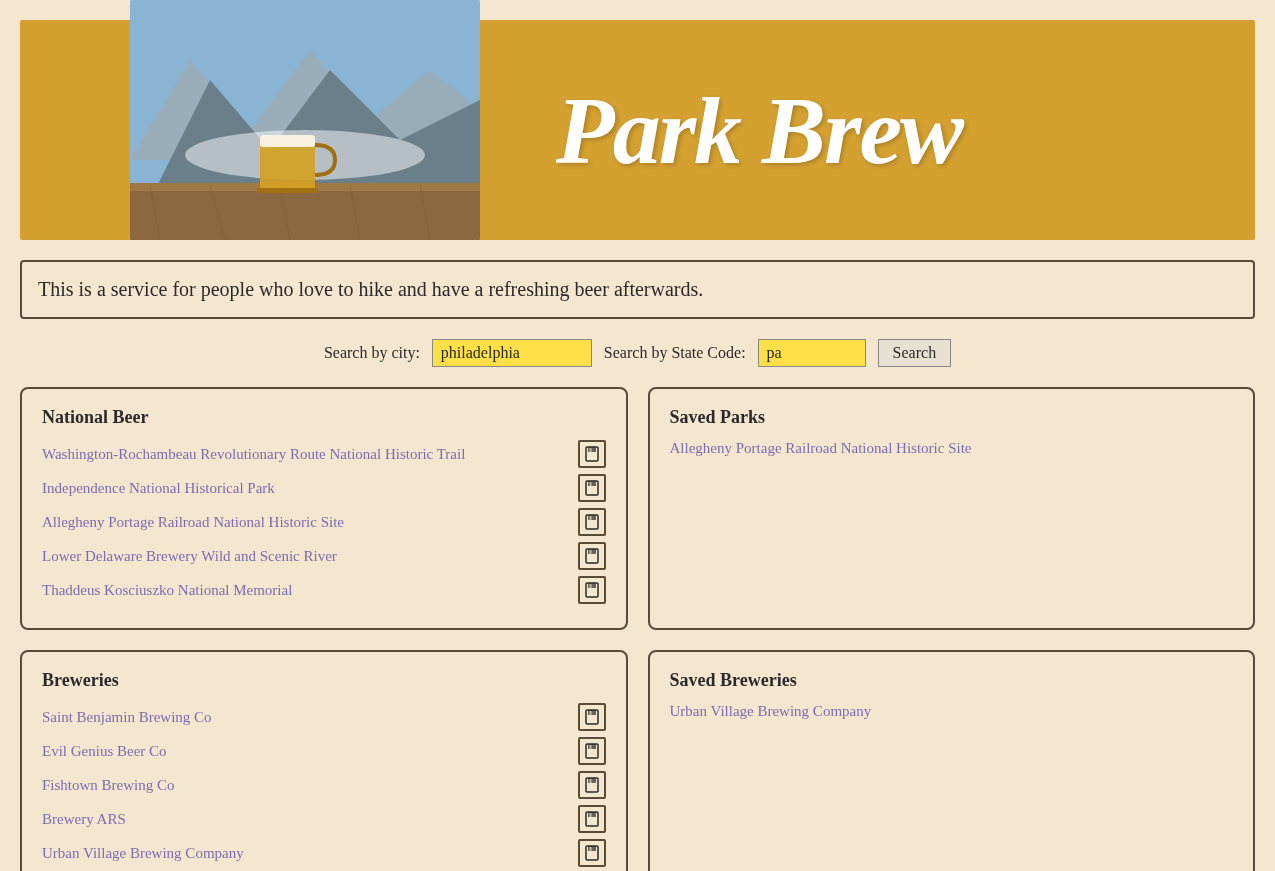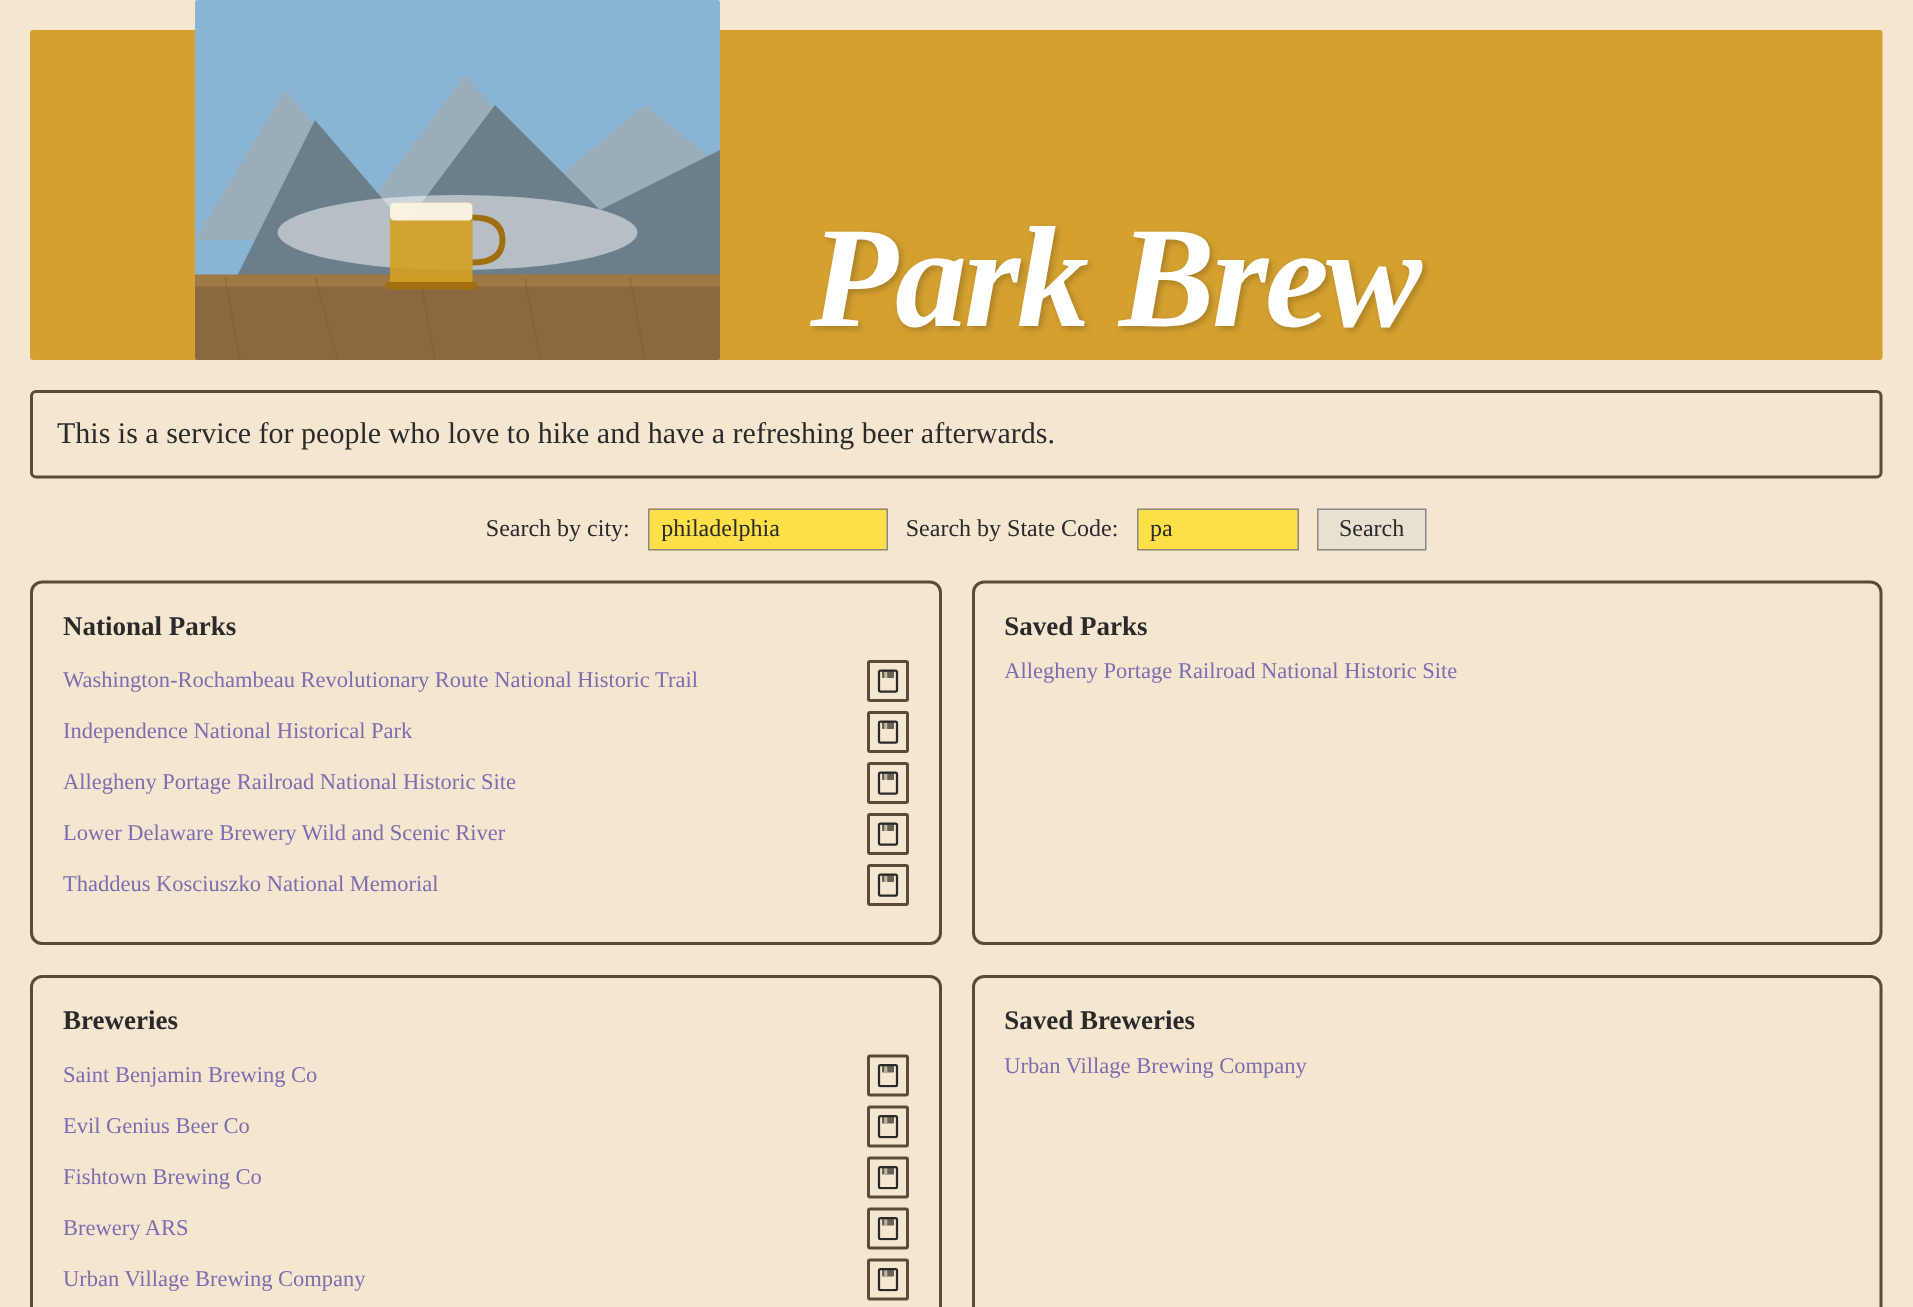--- a/index.html
+++ b/index.html
@@ -9,23 +9,24 @@
       min-height: 871px;
       width: 1275px;
     }
 
     
     .header-banner {
       background-color: #d4a030;
       margin: 20px 20px 0 20px;
       height: 220px;
       display: flex;
-      align-items: flex-end;
+      align-items: center;
       position: relative;
       border-radius: 2px;
+      padding-left: 16px;
     }
     .header-image-placeholder {
       width: 350px;
       height: 240px;
       position: absolute;
       left: 110px;
       top: -20px;
       background: linear-gradient(180deg, #87ceeb 0%, #87ceeb 40%, #8b9bb4 40%, #6b7a8d 55%, #5a6a7a 60%, #c8a87a 75%, #a0845a 85%, #8b7355 100%);
       border-radius: 2px;
       overflow: hidden;
@@ -208,21 +209,21 @@
   <label>Search by city:</label>
   <input type="text" id="city-input" value="philadelphia" style="">
   <label>Search by State Code:</label>
   <input type="text" id="state-input" value="pa" style="">
   <button class="search-btn">Search</button>
 </div>
 
 <div class="content-grid">
 
   <div class="panel">
-    <div class="panel-title">National Parks</div>
+    <div class="panel-title">National Beer</div>
     <div id="national-parks-list">
         <div class="park-item">
       <a class="park-link">Washington-Rochambeau Revolutionary Route National Historic Trail</a>
       <button class="save-btn">
             <svg viewBox="0 0 16 16" fill="none" xmlns="http://www.w3.org/2000/svg">
       <rect x="2" y="1" width="12" height="14" rx="1" stroke="#2a2a2a" stroke-width="1.5" fill="#f5e6d0"></rect>
       <rect x="4" y="1" width="8" height="5" rx="0.5" fill="#2a2a2a" opacity="0.7"></rect>
       <rect x="5.5" y="2" width="2" height="4" fill="#c8b890"></rect>
     </svg>
           </button>

